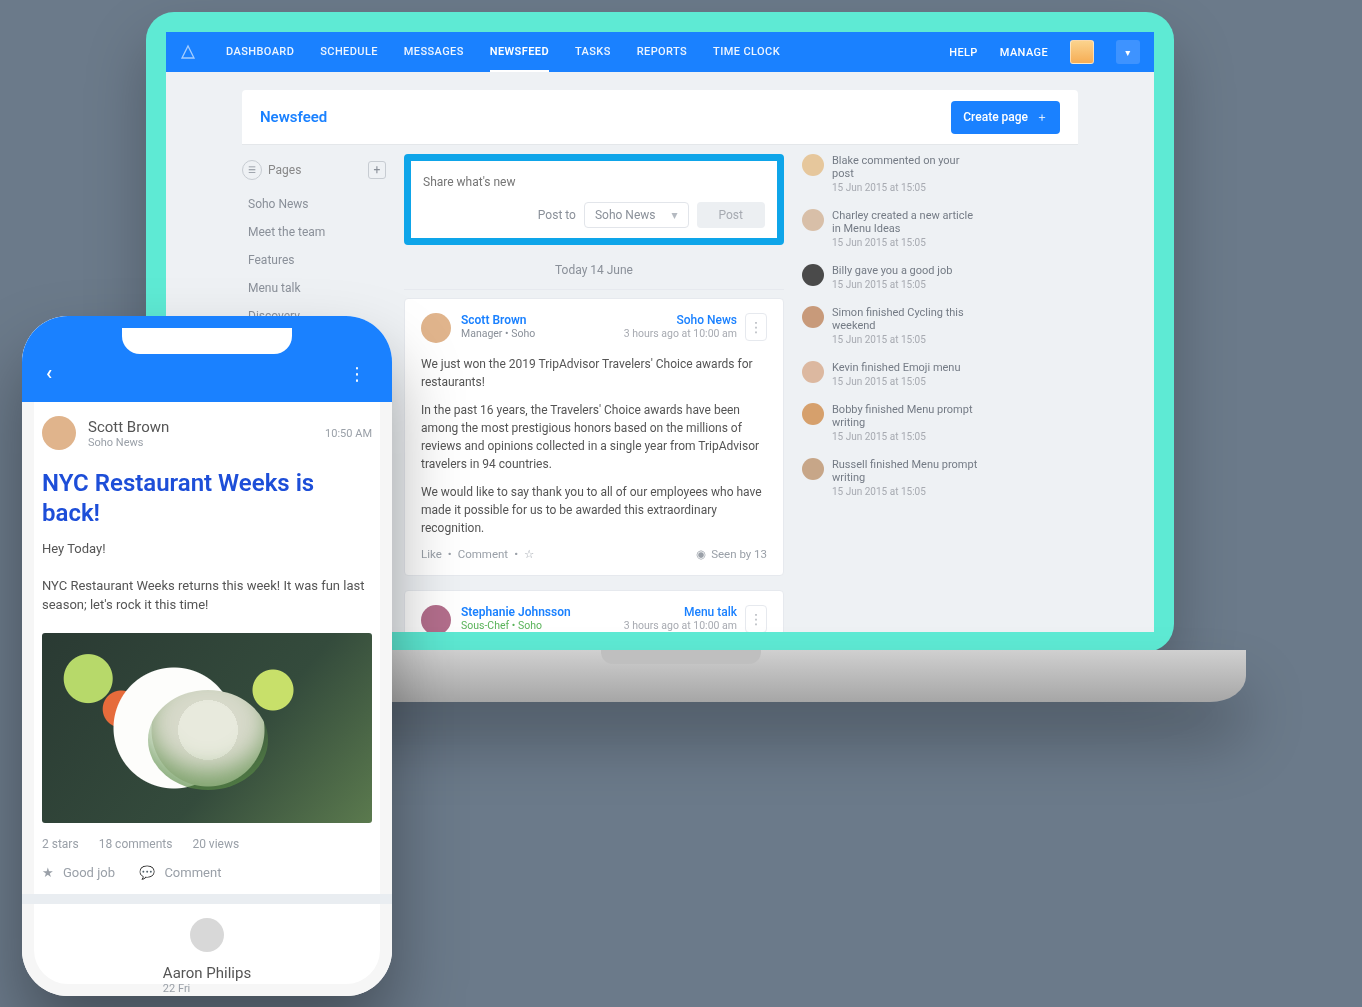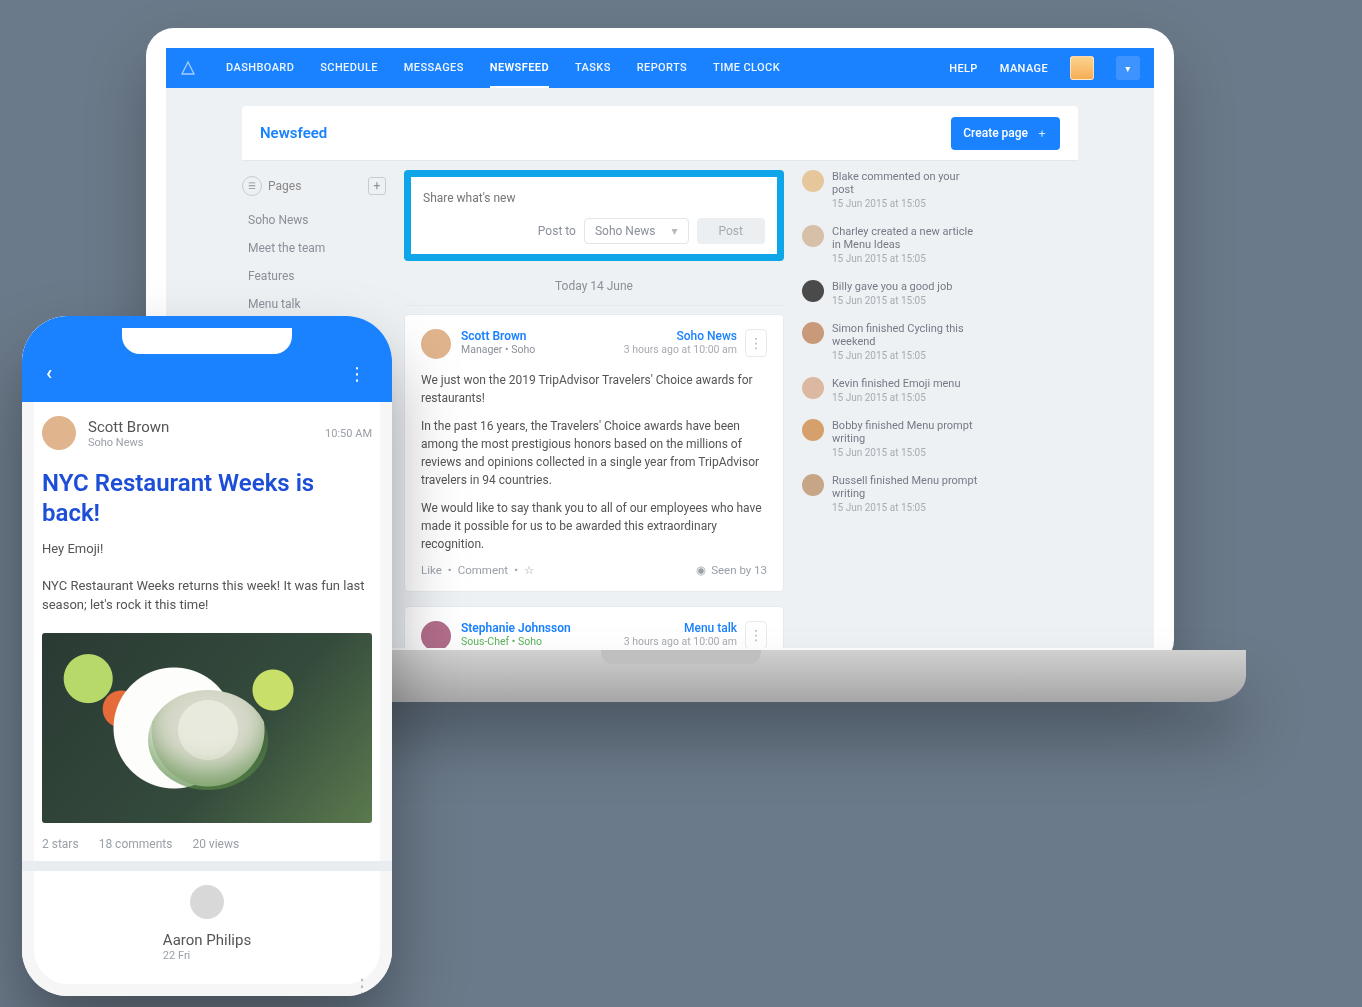--- a/index.html
+++ b/index.html
@@ -1,23 +1,23 @@
 <!DOCTYPE html>
 <html><head>
 <meta charset="utf-8">
 <style>
   * { box-sizing: border-box; margin: 0; padding: 0; font-family: -apple-system, "Segoe UI", Roboto, Helvetica, Arial, sans-serif; }
   body { background: #6b7a8a; width: 1362px; height: 1007px; position: relative; overflow: hidden; }
 
   
   .laptop {
     position: absolute;
-    left: 146px; top: 28px;
+    left: 146px; top: 12px;
     width: 1028px; height: 640px;
-    background: #ffffff;
+    background: #5eead4;
     border-radius: 28px;
     padding: 20px;
     box-shadow: 0 30px 60px rgba(0,0,0,.25);
   }
   .laptop-inner { width: 100%; height: 100%; background: #eef1f4; overflow: hidden; }
   .laptop-base {
     position: absolute;
     left: 78px; top: 650px;
     width: 1168px; height: 52px;
     background: linear-gradient(#d0d0d0,#a6a6a6);
@@ -354,31 +354,41 @@
   <div class="m-posthead">
     <div class="avatar" style="width:34px;height:34px;background:#e0b48c"></div>
     <div>
       <div class="m-author">Scott Brown</div>
       <div class="m-sub">Soho News</div>
     </div>
     <div class="m-time">10:50 AM</div>
   </div>
 
   <div class="m-title">NYC Restaurant Weeks is back!</div>
-  <div class="m-text">Hey Emoji!</div>
+  <div class="m-text">Hey Today!</div>
   <div class="m-text">NYC Restaurant Weeks returns this week! It was fun last season; let's rock it this time!</div>
 
   <div class="m-image"></div>
 
   <div class="m-stats">
     <span>2 stars</span>
     <span>18 comments</span>
     <span>20 views</span>
   </div>
 
+  <div class="m-actions">
+    <span>
+      <span>★</span>
+      <span style="margin-left:6px">Good job</span>
+    </span>
+    <span>
+      <span>💬</span>
+      <span style="margin-left:6px">Comment</span>
+    </span>
+  </div>
 
   <div class="m-divider"></div>
 
   <div class="m-posthead2">
     <div class="avatar" style="width:34px;height:34px;background:#d8d8d8"></div>
     <div>
       <div class="m-author2">Aaron Philips</div>
       <div class="m-sub2">22 Fri</div>
     </div>
     <span class="m-dots2">

